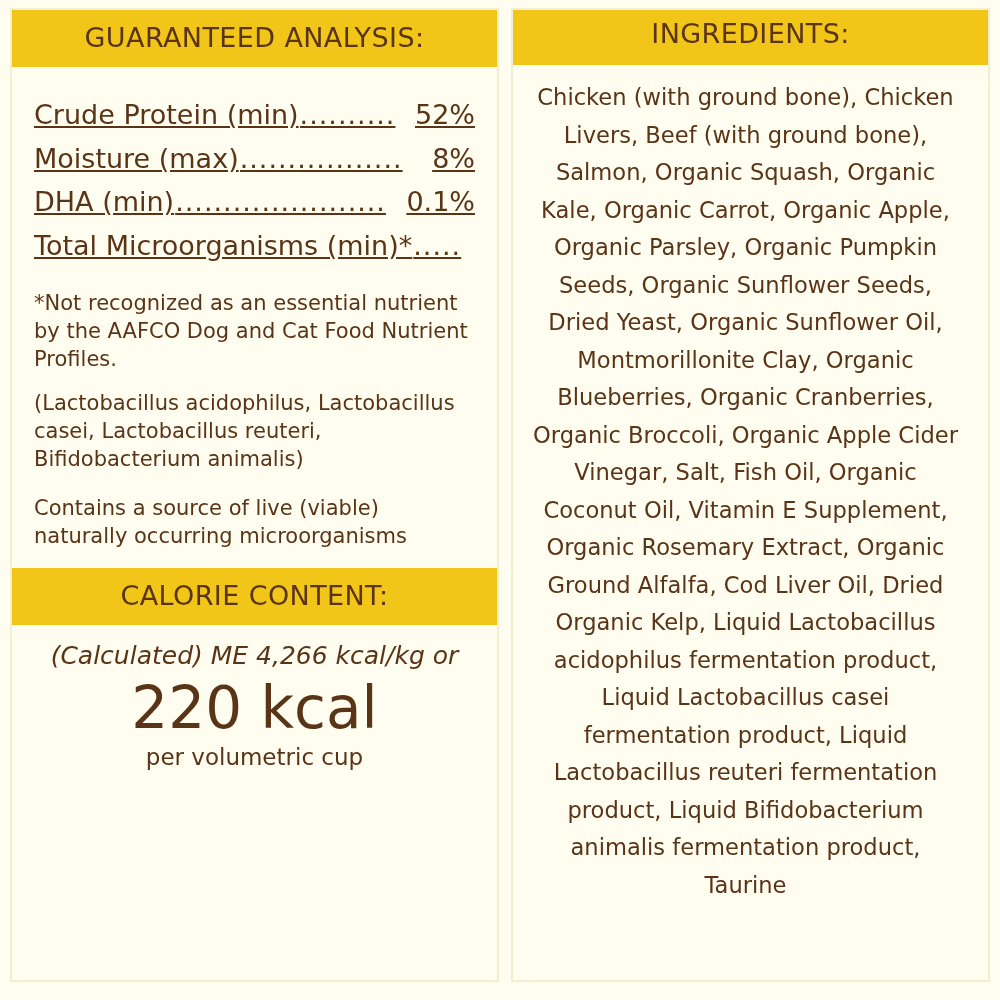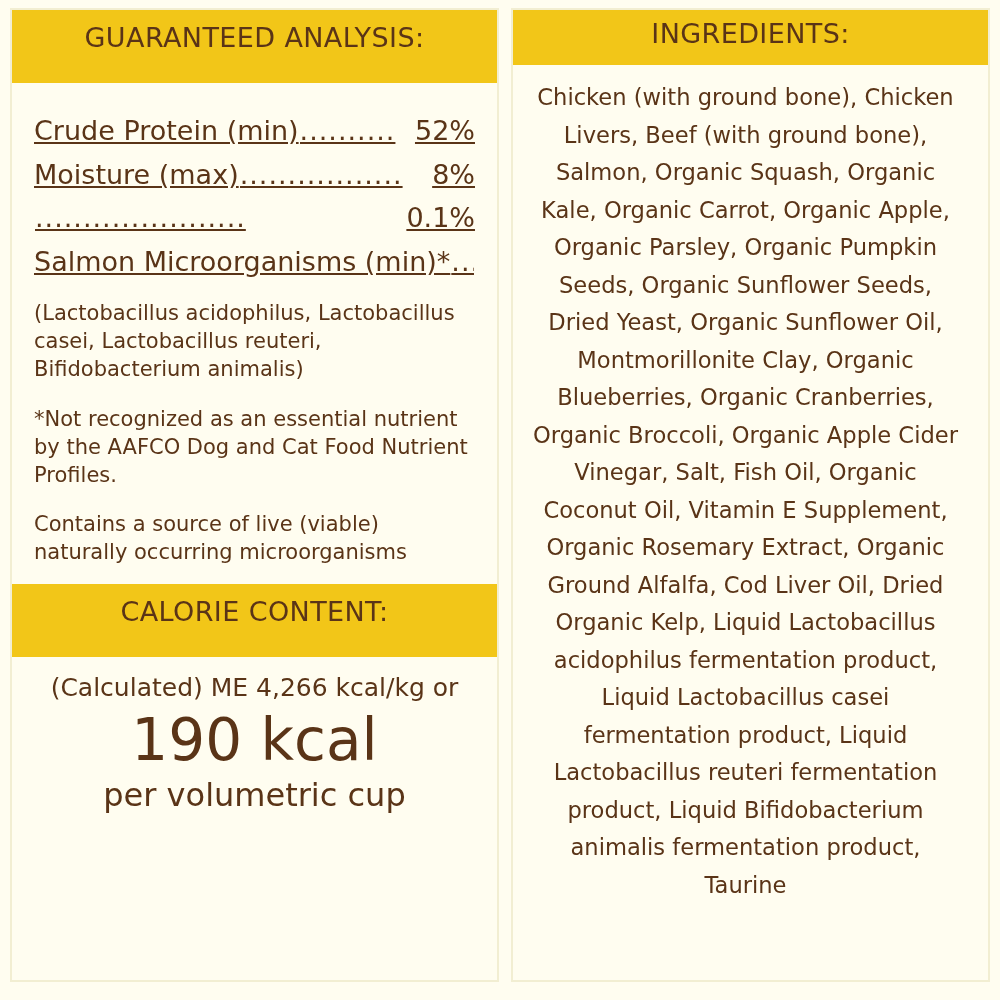--- a/index.html
+++ b/index.html
@@ -32,21 +32,21 @@
     width: 480px;
     display: flex;
     flex-direction: column;
   }
   .band {
     background: #f2c618;
     color: #5a3417;
     text-align: center;
     font-size: 27px;
     letter-spacing: 0.4px;
-    padding: 12px 0 30px 0;
+    padding: 12px 0 14px 0;
     font-weight: 400;
   }
   .band.ingredients {
     padding: 8px 0 16px 0;
   }
   .analysis-body {
     padding: 26px 22px 6px 22px;
     flex: 0 0 auto;
   }
   .ga-row {
@@ -87,29 +87,30 @@
   .small-note.second { margin-top: 22px; }
   .small-note.third { margin-top: 22px; margin-bottom: 11px; }
   .calorie-body {
     padding: 16px 18px 10px 18px;
     text-align: center;
     color: #5a3417;
   }
   .cal-line1 {
     font-size: 25px;
     line-height: 1.2;
+    font-style: italic;
   }
   .cal-big {
     font-size: 58px;
     line-height: 1.15;
     margin: 4px 0 2px 0;
     font-weight: 400;
   }
   .cal-line3 {
-    font-size: 32px;
+    font-size: 23px;
     line-height: 1.2;
   }
   .ingredients-body {
     padding: 14px 24px 10px 14px;
     color: #5a3417;
     font-size: 22.6px;
     line-height: 1.66;
     text-align: center;
     hyphens: none;
   }
@@ -134,41 +135,42 @@
 
 
 
       <div class="ga-row">
         <span class="ga-label">Moisture (max)</span>
         <span class="ga-dots">.................</span>
         <span class="ga-value">8%</span>
       </div>
 
       <div class="ga-row">
+        <span class="ga-label">DHA (min)</span>
         <span class="ga-dots"> ......................</span>
         <span class="ga-value">0.1%</span>
       </div>
 
       <div class="ga-row">
-        <span class="ga-label">Salmon Microorganisms (min)*</span>
+        <span class="ga-label">Total Microorganisms (min)*</span>
         <span class="ga-dots">.....</span>
         <span class="ga-value"></span>
       </div>
 
 
+      <div class="small-note second">*Not recognized as an essential nutrient by the AAFCO Dog and Cat Food Nutrient Profiles.</div>
       <div class="small-note">(Lactobacillus acidophilus, Lactobacillus casei, Lactobacillus reuteri, Bifidobacterium animalis)</div>
-      <div class="small-note second">*Not recognized as an essential nutrient by the AAFCO Dog and Cat Food Nutrient Profiles.</div>
       <div class="small-note third">Contains a source of live (viable) naturally occurring microorganisms</div>
     </div>
 
     <div class="band">CALORIE CONTENT:</div>
 
     <div class="calorie-body">
       <div class="cal-line1">(Calculated) ME 4,266 kcal/kg or</div>
-      <div class="cal-big">190 kcal</div>
+      <div class="cal-big">220 kcal</div>
       <div class="cal-line3">per volumetric cup</div>
     </div>
 
     <div class="spacer"></div>
   </div>
 
   <div class="panel right-panel">
     <div class="band ingredients">INGREDIENTS:</div>
     <div class="ingredients-body">Chicken (with ground bone), Chicken Livers, Beef (with ground bone), Salmon, Organic Squash, Organic Kale, Organic Carrot, Organic Apple, Organic Parsley, Organic Pumpkin Seeds, Organic Sunflower Seeds, Dried Yeast, Organic Sunflower Oil, Montmorillonite Clay, Organic Blueberries, Organic Cranberries, Organic Broccoli, Organic Apple Cider Vinegar, Salt, Fish Oil, Organic Coconut Oil, Vitamin E Supplement, Organic Rosemary Extract, Organic Ground Alfalfa, Cod Liver Oil, Dried Organic Kelp, Liquid Lactobacillus acidophilus fermentation product, Liquid Lactobacillus casei fermentation product, Liquid Lactobacillus reuteri fermentation product, Liquid Bifidobacterium animalis fermentation product, Taurine</div>
   </div>

